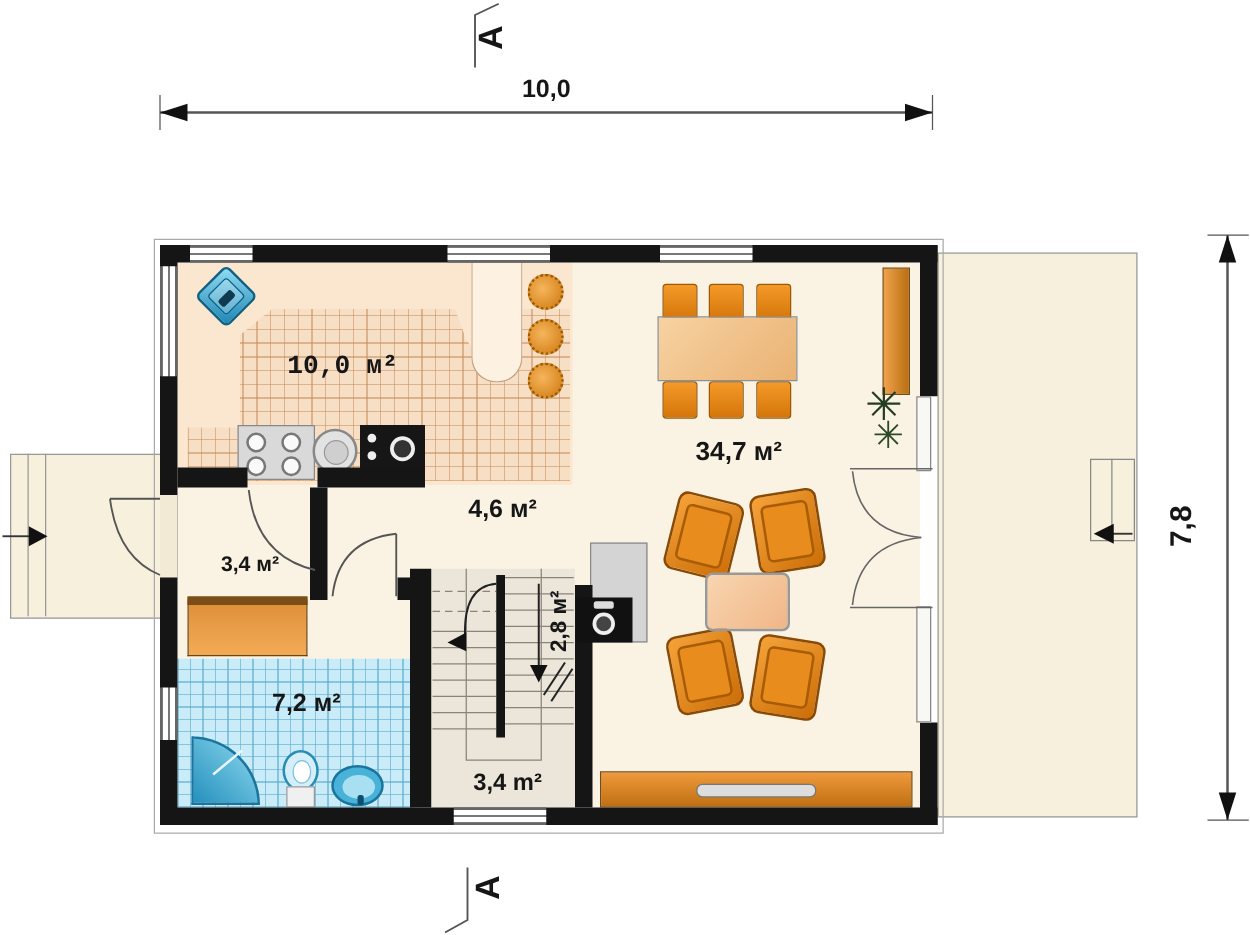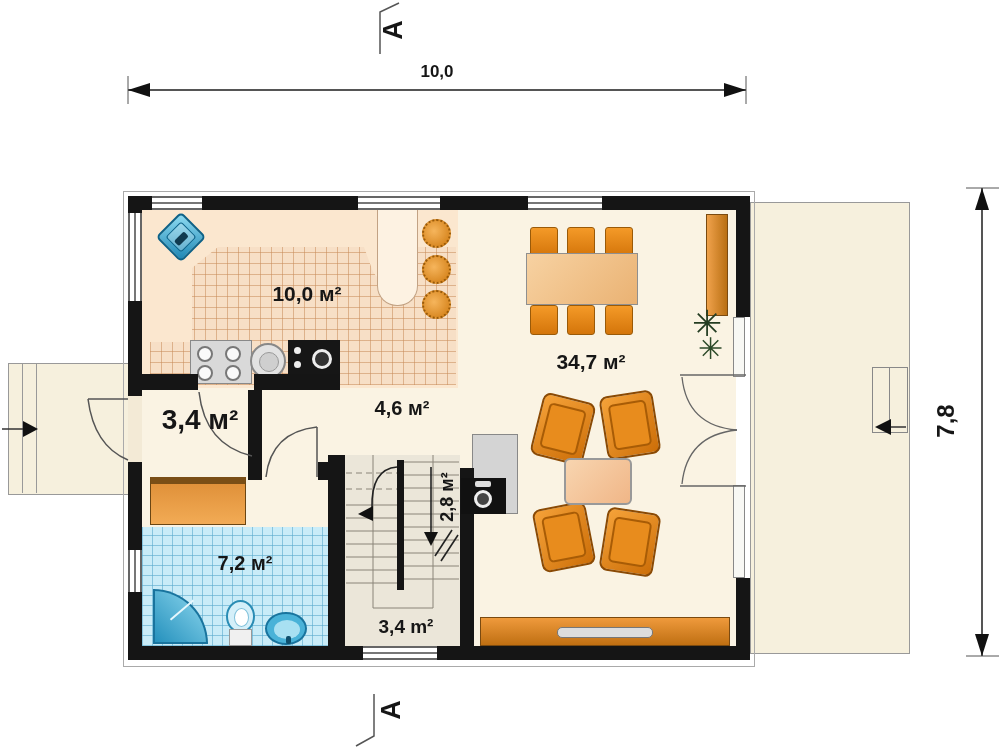--- a/index.html
+++ b/index.html
@@ -235,26 +235,26 @@
     <g stroke="#333" stroke-width="1.5">
       <line x1="2" y1="429" x2="24" y2="429"></line>
       <polygon points="38,429 23,421 23,437" fill="#111" stroke="none"></polygon>
     </g>
     <g stroke="#333" stroke-width="1.5">
       <line x1="906" y1="427" x2="890" y2="427"></line>
       <polygon points="875,427 891,419 891,435" fill="#111" stroke="none"></polygon>
     </g>
   </svg>
 
-  <div class="lbl" style="left:437px;top:72px;font-size:17px;">10,0</div>
+  <div class="lbl" style="left:437px;top:72px;font-size:20px;">10,0</div>
   <div class="lbl rot" style="left:946px;top:421px;font-size:24px;">7,8</div>
   <div class="lbl rot" style="left:393px;top:30px;font-size:27px;font-weight:800;">A</div>
   <div class="lbl rot" style="left:391px;top:710px;font-size:27px;font-weight:800;">A</div>
 
-  <div class="lbl" style="left:307px;top:294px;font-size:21px;">10,0 м²</div>
+  <div class="lbl" style="left:274px;top:294px;font-size:21px;font-family:Liberation Mono, monospace;">10,0 м²</div>
   <div class="lbl" style="left:591px;top:362px;font-size:21px;">34,7 м²</div>
   <div class="lbl" style="left:402px;top:408px;font-size:20px;">4,6 м²</div>
-  <div class="lbl" style="left:200px;top:420px;font-size:28px;">3,4 м²</div>
+  <div class="lbl" style="left:200px;top:452px;font-size:17px;">3,4 м²</div>
   <div class="lbl" style="left:245px;top:563px;font-size:20px;">7,2 м²</div>
   <div class="lbl rot" style="left:447px;top:497px;font-size:18px;">2,8 м²</div>
   <div class="lbl" style="left:406px;top:627px;font-size:19px;">3,4 m²</div>
 
 </div>
 
 </body></html>

